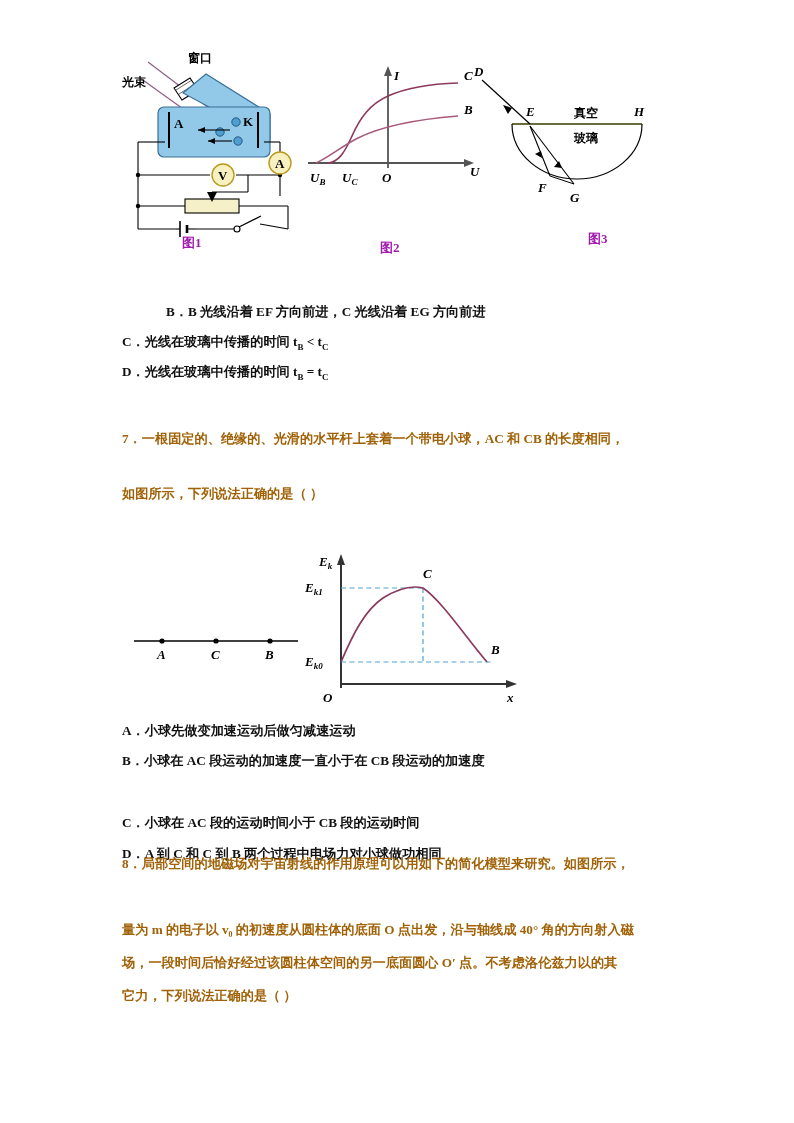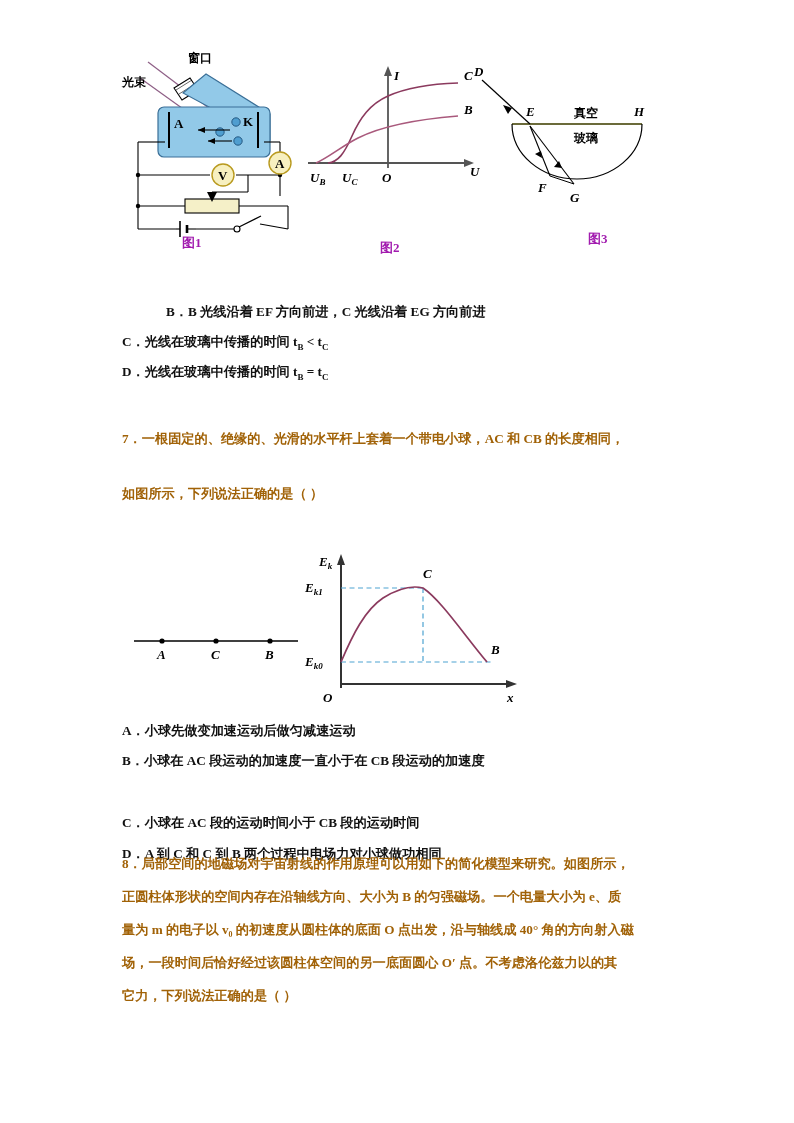--- a/index.html
+++ b/index.html
@@ -312,18 +312,17 @@
       </svg>
     </div>
   </div>
 
   <div class="opt" style="top:722px;">A．小球先做变加速运动后做匀减速运动</div>
   <div class="opt" style="top:752px;">B．小球在 AC 段运动的加速度一直小于在 CB 段运动的加速度</div>
   <div class="opt" style="top:814px;">C．小球在 AC 段的运动时间小于 CB 段的运动时间</div>
   <div class="opt" style="top:812px;margin-top:33px;">D．A 到 C 和 C 到 B 两个过程中电场力对小球做功相同</div>
 
   <div class="qtext" style="top:855px;">8．局部空间的地磁场对宇宙射线的作用原理可以用如下的简化模型来研究。如图所示，</div>
-  <div class="qtext" style="top:888px;">正圆柱体形状的空间内存在沿轴线方向、大小为 B 的匀强磁场。一个电量大小为 e、质</div>
   <div class="qtext" style="top:921px;">量为 m 的电子以 v₀ 的初速度从圆柱体的底面 O 点出发，沿与轴线成 40° 角的方向射入磁</div>
   <div class="qtext" style="top:954px;">场，一段时间后恰好经过该圆柱体空间的另一底面圆心 O′ 点。不考虑洛伦兹力以的其</div>
   <div class="qtext" style="top:987px;">它力，下列说法正确的是（        ）</div>
 
 </div>
 
 </body></html>

